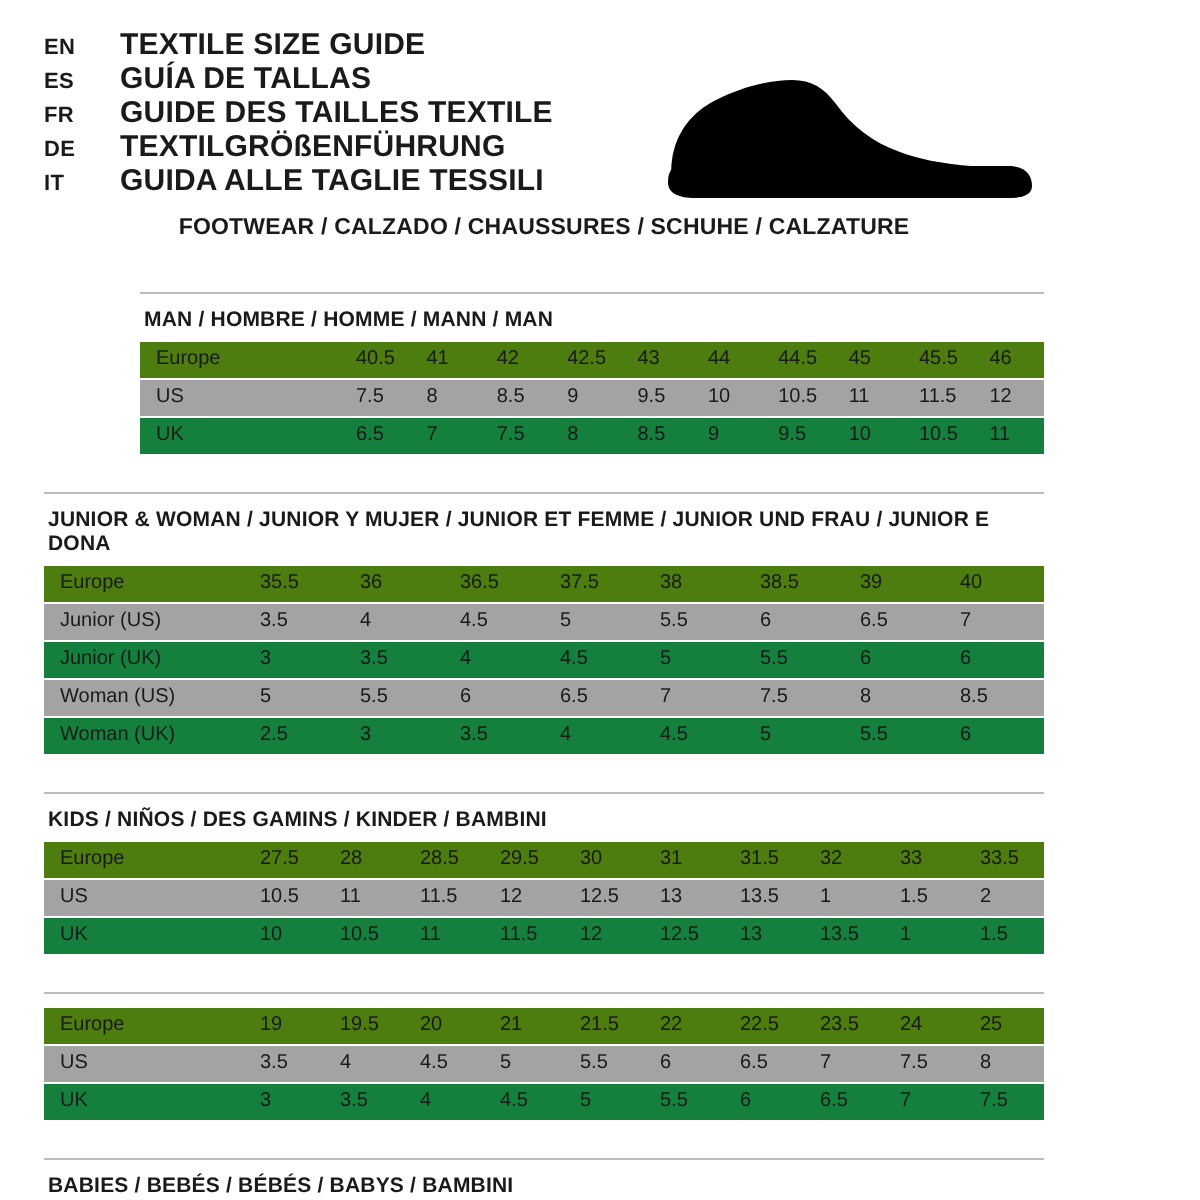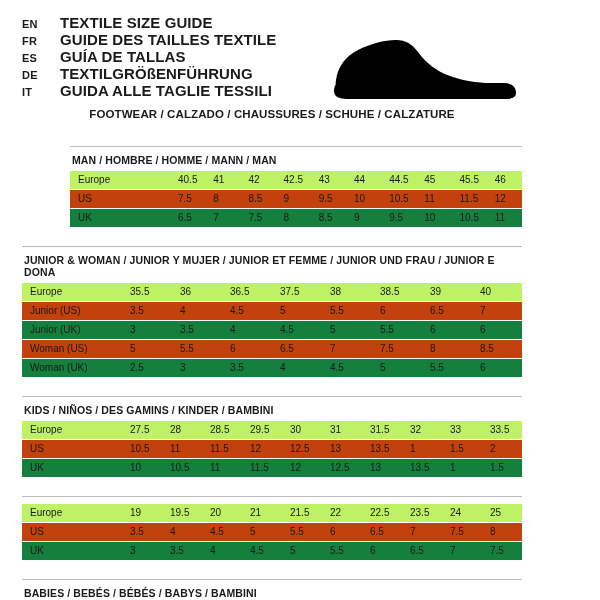--- a/index.html
+++ b/index.html
@@ -85,24 +85,24 @@
   td {
     font-size: 10px;
     height: 18px;
     line-height: 18px;
     padding: 0 0 0 8px;
     border-bottom: 1px solid #ffffff;
     white-space: nowrap;
     overflow: hidden;
   }
   tr.shade td {
-    background: #bef264;
+    background: #4d7c0f;
   }
   tr.plain td {
-    background: #c2410c;
+    background: #a3a3a3;
   }
   tr.alt td {
     background: #15803d;
   }
   td.lbl {
     width: 92px;
   }
   .top-rule {
     height: 1px;
     background: #bdbdbd;
@@ -114,26 +114,26 @@
 
 <div class="page">
 
   <div class="header">
     <div class="lang-list">
         <div class="lang-row">
           <span class="lang-code">EN</span>
           <span class="lang-title">TEXTILE SIZE GUIDE</span>
         </div>
         <div class="lang-row">
+          <span class="lang-code">ES</span>
+          <span class="lang-title">GUÍA DE TALLAS</span>
+        </div>
+        <div class="lang-row">
           <span class="lang-code">FR</span>
           <span class="lang-title">GUIDE DES TAILLES TEXTILE</span>
-        </div>
-        <div class="lang-row">
-          <span class="lang-code">ES</span>
-          <span class="lang-title">GUÍA DE TALLAS</span>
         </div>
         <div class="lang-row">
           <span class="lang-code">DE</span>
           <span class="lang-title">TEXTILGRÖßENFÜHRUNG</span>
         </div>
         <div class="lang-row">
           <span class="lang-code">IT</span>
           <span class="lang-title">GUIDA ALLE TAGLIE TESSILI</span>
         </div>
       </div>

